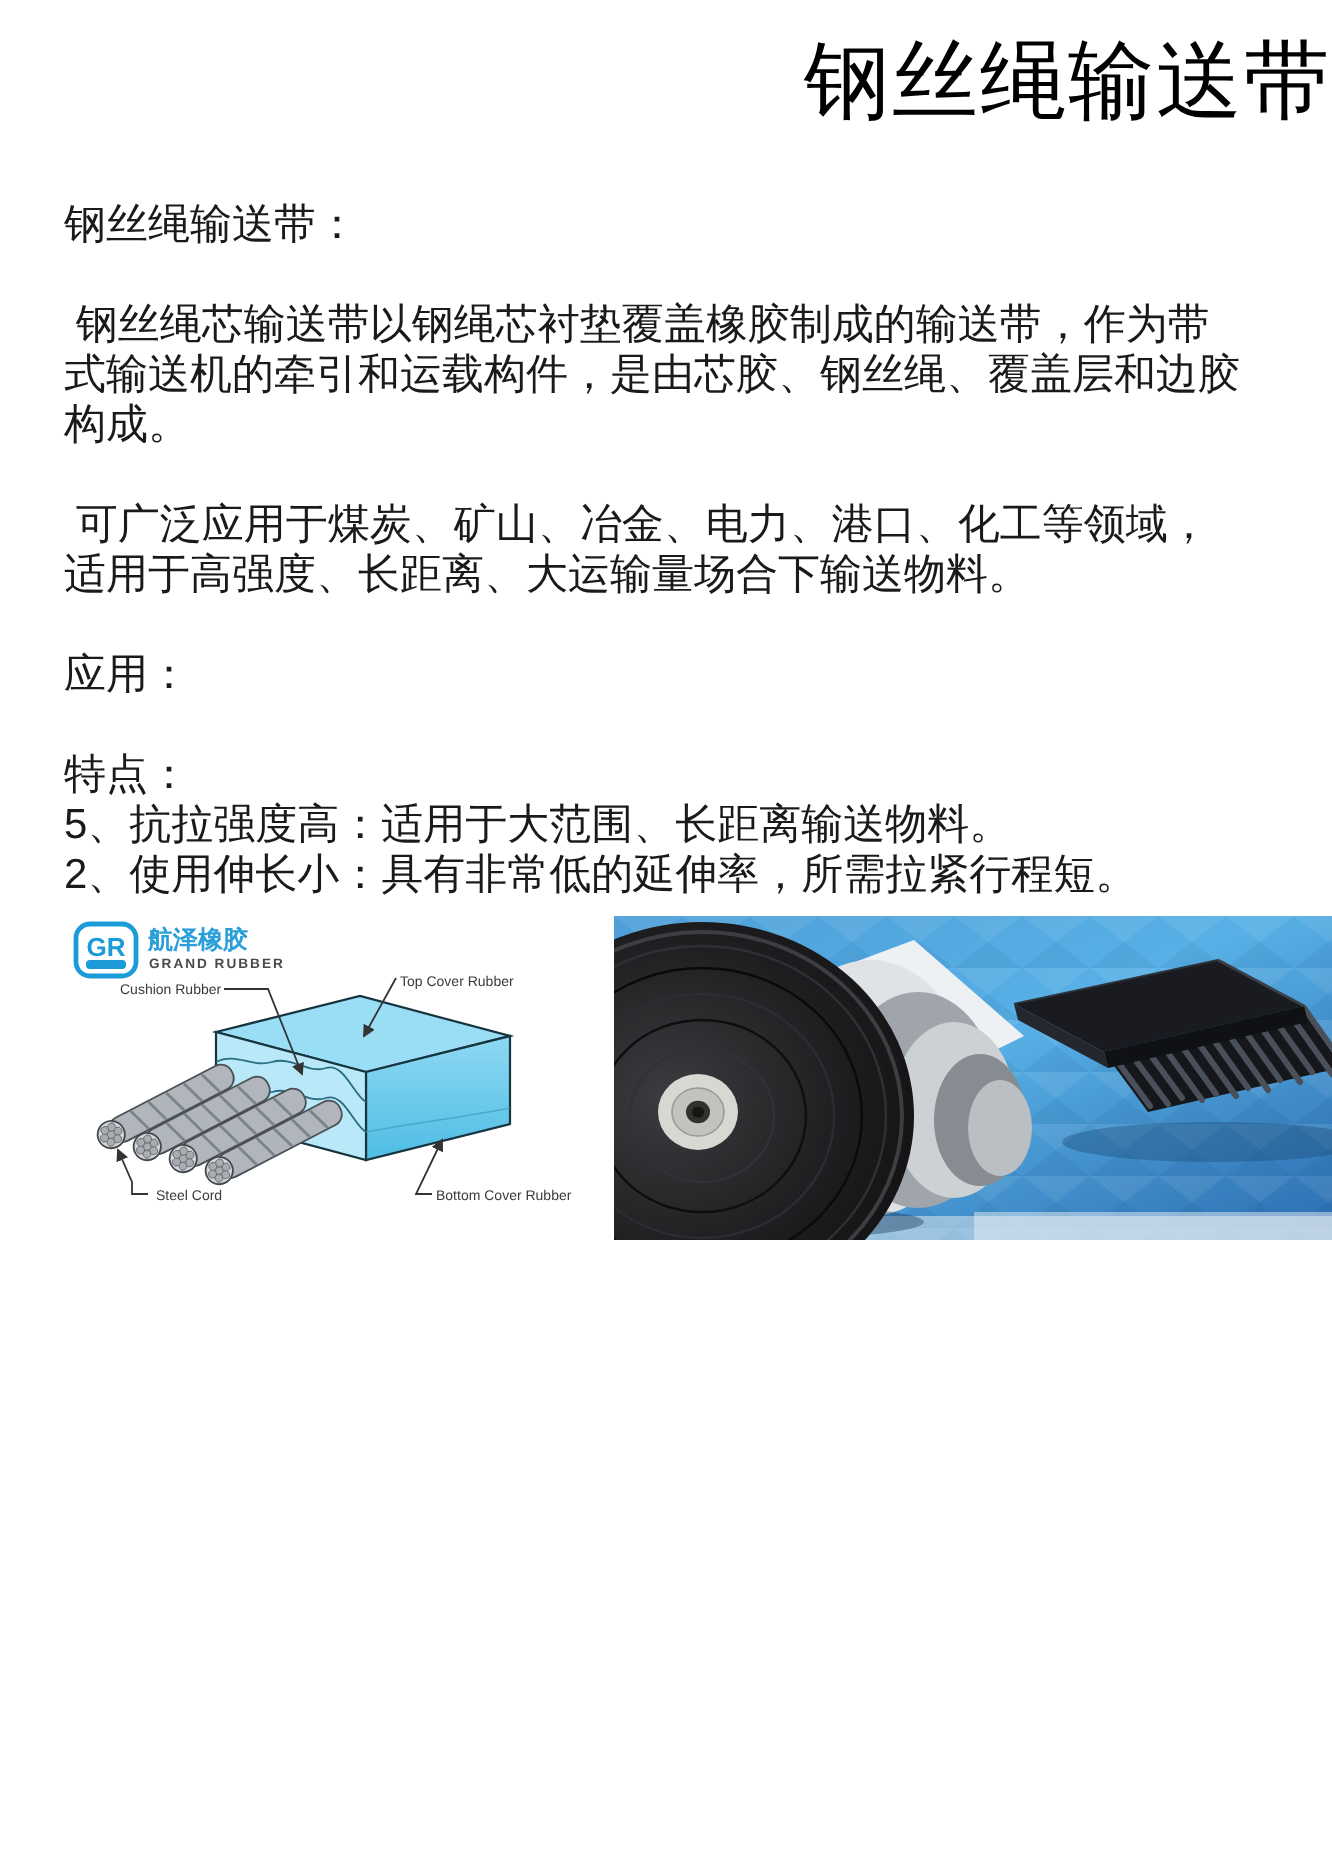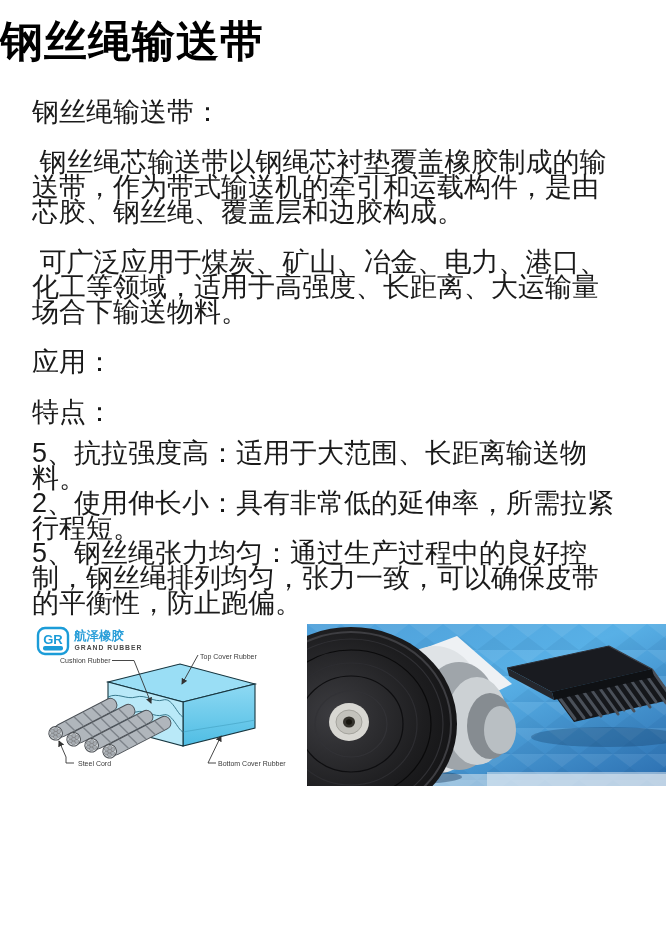--- a/index.html
+++ b/index.html
@@ -4,30 +4,30 @@
 <style>
   html,body { margin:0; padding:0; }
   body {
     width:666px; height:930px; background:#ffffff; overflow:hidden;
     font-family:"Liberation Sans","DejaVu Sans",sans-serif;
     color:#1a1a1a;
     -webkit-font-smoothing:antialiased;
   }
   .page { position:relative; width:666px; height:930px; }
   .title {
-    margin:18px 0 0 0; text-align:left;
-    font-size:43px; line-height:1.1; font-weight:700; letter-spacing:1px;
+    margin:18px 0 0 0; text-align:right;
+    font-size:43px; line-height:1.1; font-weight:400; letter-spacing:1px;
     color:#000;
   }
   .body-text {
     padding:35px 46px 0 32px;
-    font-size:27px; line-height:25px;
+    font-size:21px; line-height:25px;
   }
   .para { margin:0 0 25px 0; white-space:pre-wrap; }
-  .para.tight { margin-bottom:16px; }
+  .para.tight { margin-bottom:0;font-family:Liberation Serif, serif; }
   .feature { margin:0; white-space:pre-wrap; }
   .images-row { display:flex; gap:15px; margin:8px 0 0 30px; }
   .images-row figure { margin:0; padding:0; }
   .diagram-fig { width:262px; height:162px; background:#ffffff; }
   .photo-fig { width:366px; height:162px; }
   svg { display:block; }
   .lbl { font-size:7px; fill:#3a3a3a; font-family:"Liberation Sans",sans-serif; }
 </style>
 </head>
 <body>
@@ -37,21 +37,20 @@
   <h1 class="title">钢丝绳输送带</h1>
 
   <div class="body-text">
     <p class="para">钢丝绳输送带：</p>
     <p class="para"> 钢丝绳芯输送带以钢绳芯衬垫覆盖橡胶制成的输送带，作为带式输送机的牵引和运载构件，是由芯胶、钢丝绳、覆盖层和边胶构成。</p>
     <p class="para"> 可广泛应用于煤炭、矿山、冶金、电力、港口、化工等领域，适用于高强度、长距离、大运输量场合下输送物料。</p>
     <p class="para">应用：</p>
     <p class="para tight">特点：</p>
     <p class="feature">5、抗拉强度高：适用于大范围、长距离输送物料。</p>
     <p class="feature">2、使用伸长小：具有非常低的延伸率，所需拉紧行程短。</p>
-    <p class="feature">5、钢丝绳张力均匀：通过生产过程中的良好控制，钢丝绳排列均匀，张力一致，可以确保皮带的平衡性，防止跑偏。</p>
   </div>
 
   <div class="images-row">
 
     <figure class="diagram-fig">
       <svg width="262" height="162" viewBox="0 0 262 162" xmlns="http://www.w3.org/2000/svg">
         <defs>
           <linearGradient id="boxFace" x1="0" y1="0" x2="0" y2="1">
             <stop offset="0" stop-color="#8ed9f3"></stop>
               <stop offset="1" stop-color="#4fbde4"></stop>

